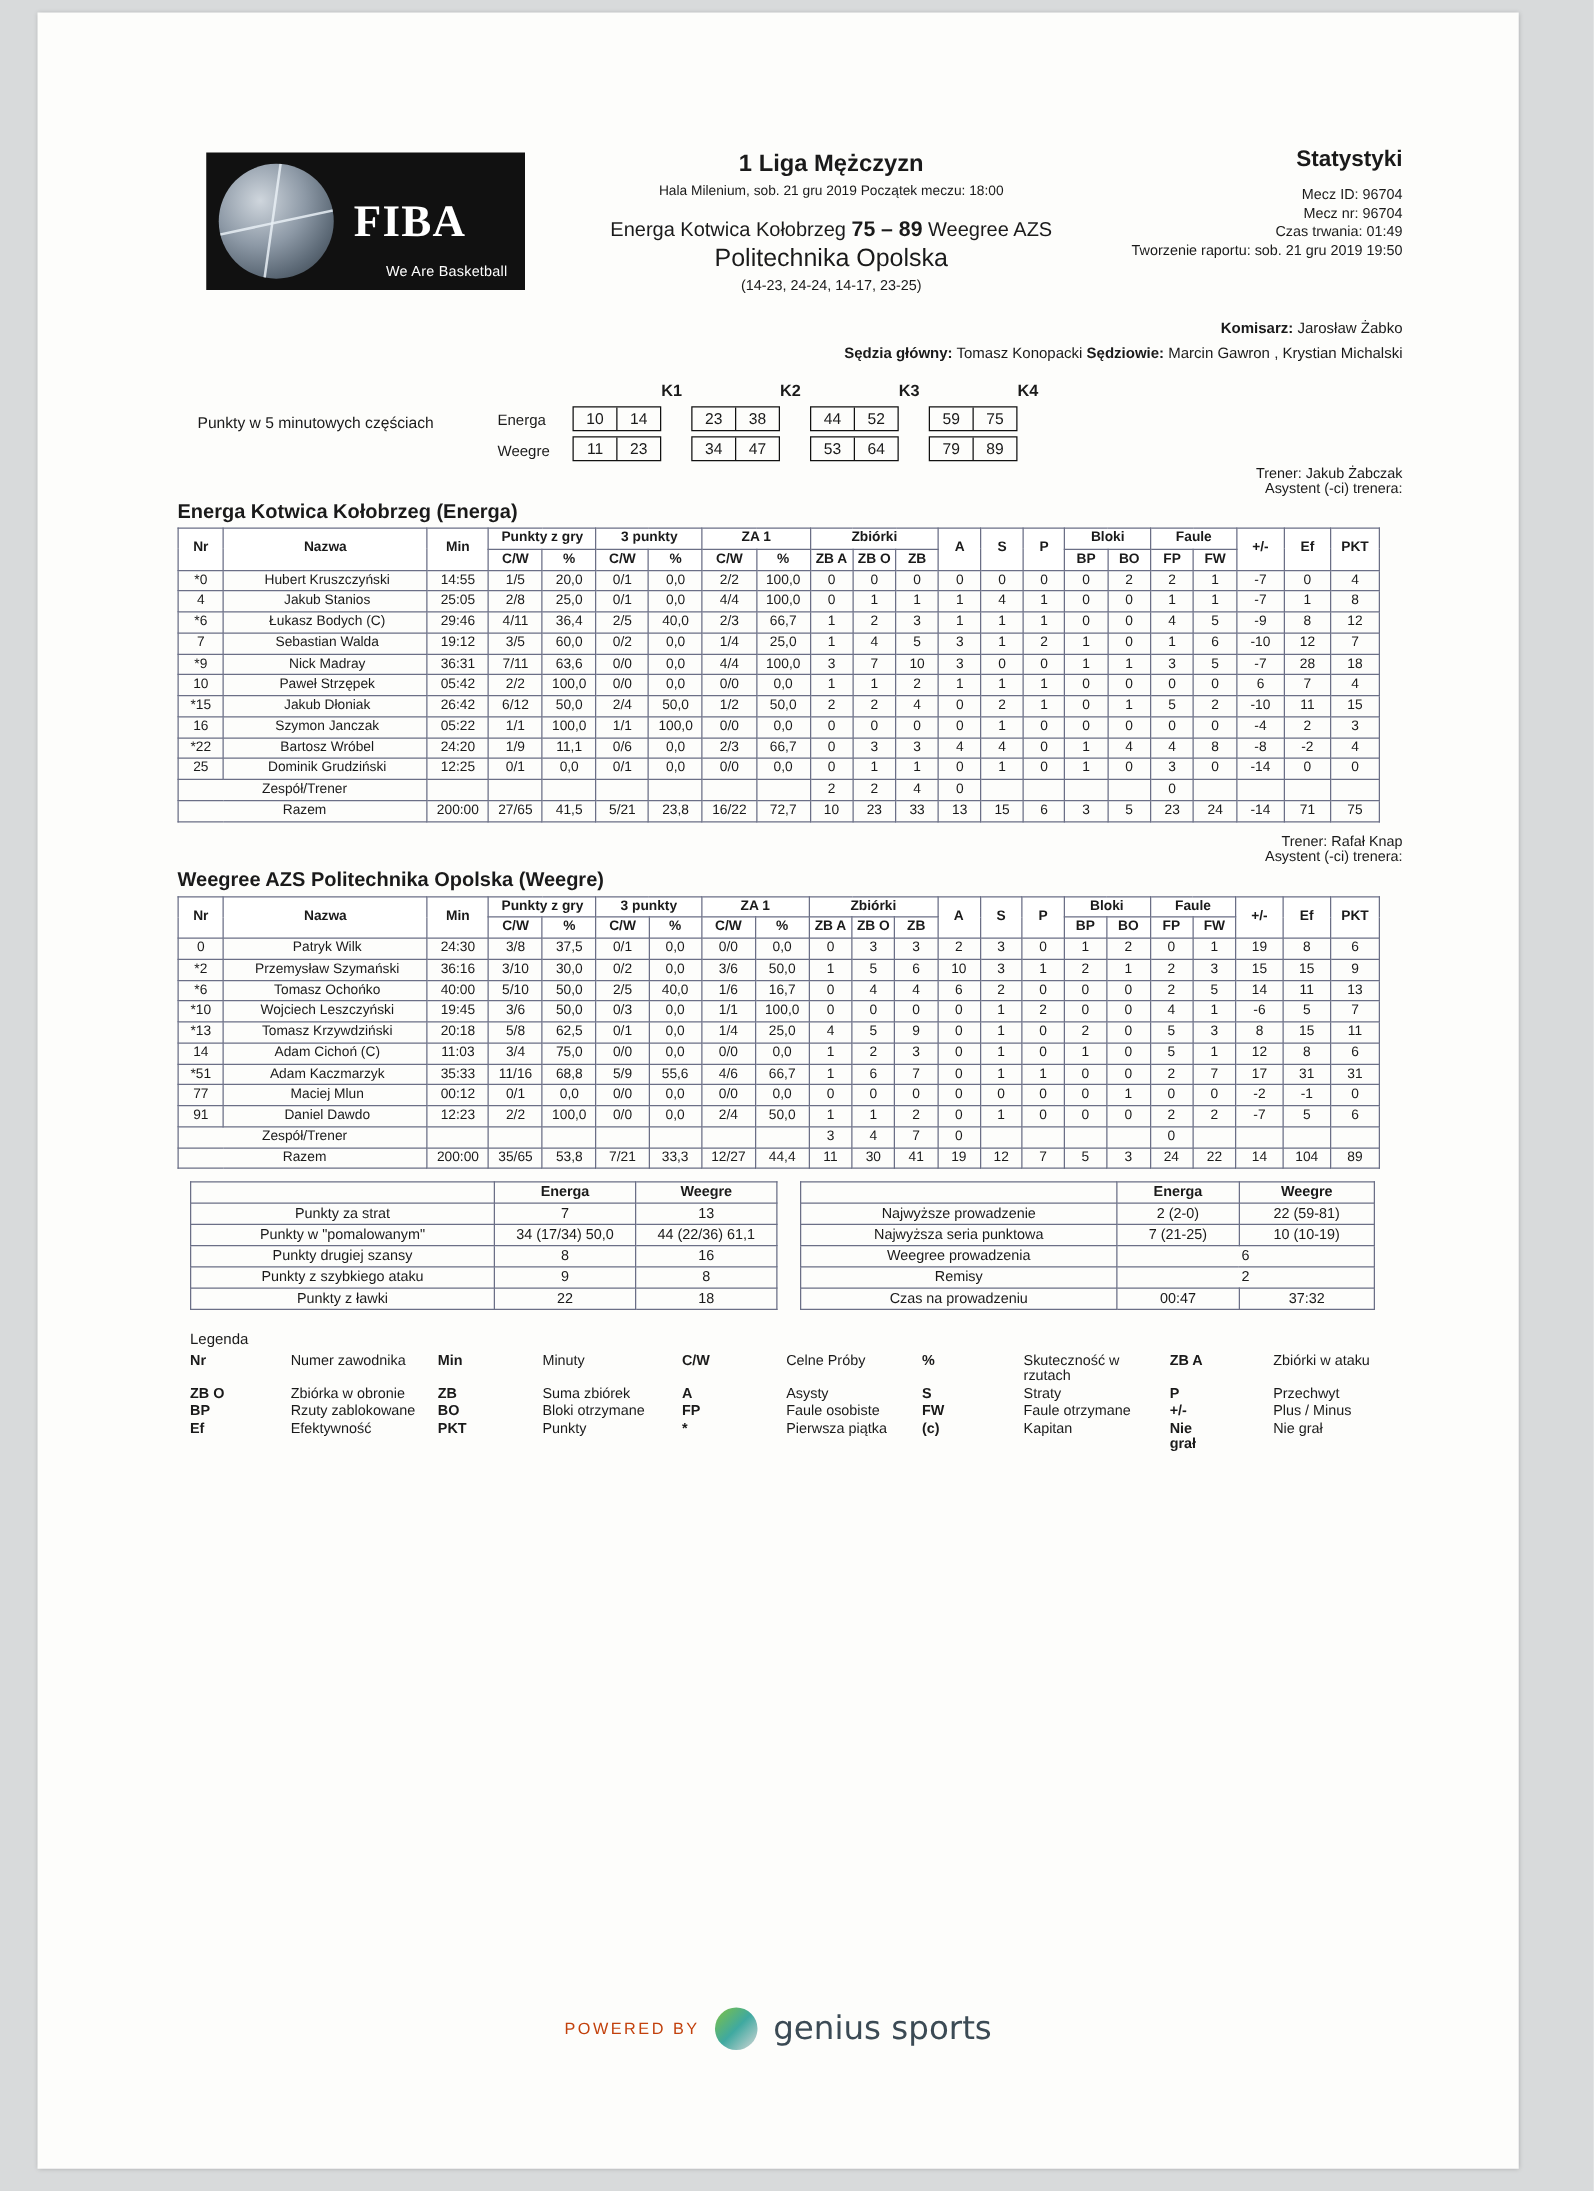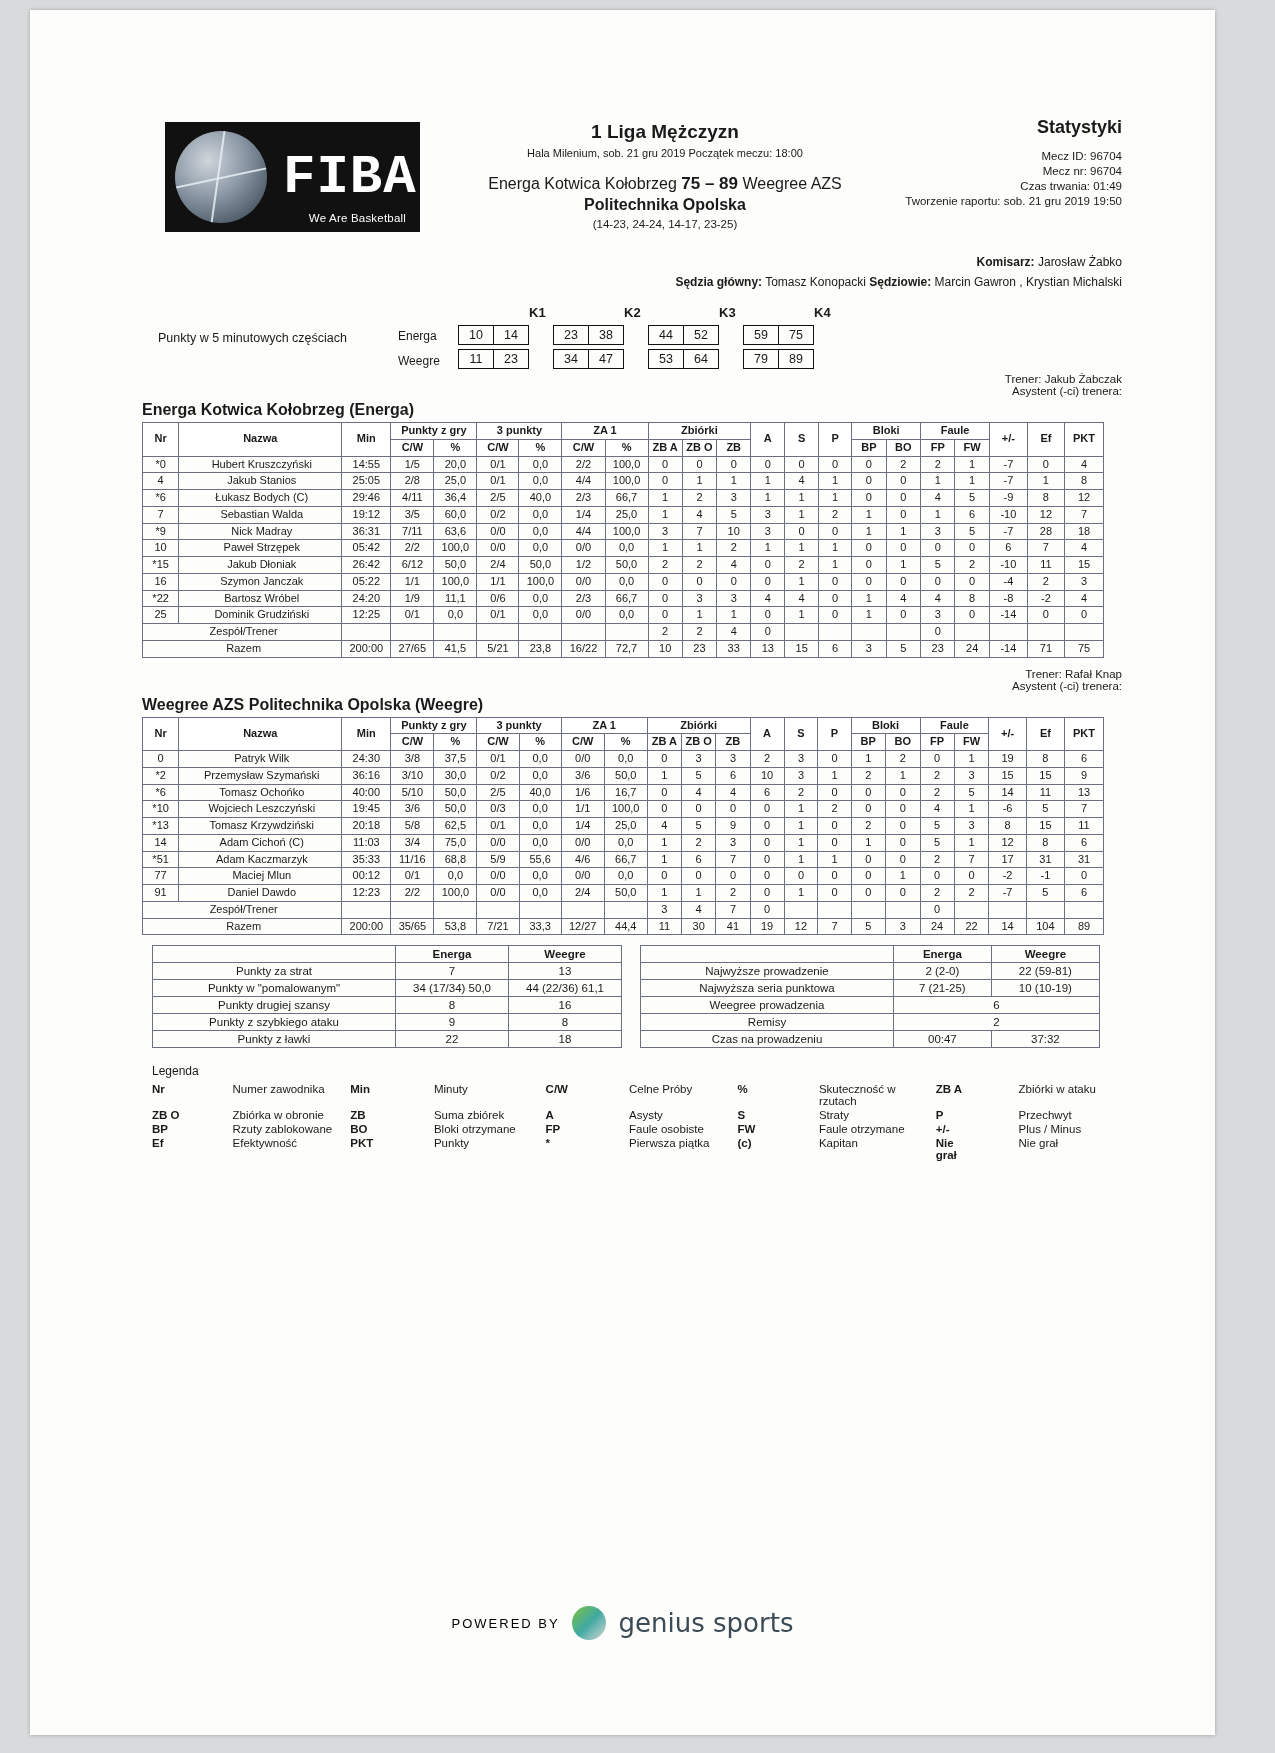--- a/index.html
+++ b/index.html
@@ -36,32 +36,32 @@
   }
   .fiba .ball:before{
     content:"";position:absolute;left:-10%;top:50%;width:120%;height:2px;background:#e8eef4;opacity:.85;
     transform:rotate(-12deg);
   }
   .fiba .ball:after{
     content:"";position:absolute;left:46%;top:-10%;width:2px;height:120%;background:#e8eef4;opacity:.85;
     transform:rotate(8deg);
   }
   .fiba .word{
-    color:#fff;font-size:54px;font-weight:bold;letter-spacing:1px;margin-left:16px;
-    font-family:Liberation Mono, monospace;
+    color:#fff;font-size:36px;font-weight:bold;letter-spacing:1px;margin-left:16px;
+    font-family:Liberation Serif, serif;
   }
   .fiba .tag{
     position:absolute;right:14px;bottom:8px;color:#fff;font-size:11.5px;letter-spacing:.2px;margin-top:36px;
   }
   .title-block{position:absolute;left:300px;top:16px;width:450px;text-align:center;}
   .t1{font-size:19px;font-weight:bold;}
   .t2{font-size:11px;margin-top:4px;}
   .t3{font-size:16px;margin-top:15px;}
   .t3 b{font-size:17px;}
-  .t4{font-size:16px;margin-top:2px;font-weight:bold;}
+  .t4{font-size:20px;margin-top:2px;}
   .t5{font-size:11.5px;margin-top:4px;}
   .right-block{position:absolute;right:8px;top:12px;text-align:right;}
   .rb-title{font-size:18px;font-weight:bold;margin-bottom:12px;}
   .rb-line{font-size:11.5px;margin-top:3px;}
   .officials{position:absolute;right:8px;top:150px;text-align:right;font-size:12px;}
   .officials .o1{margin-bottom:6px;}
   .officials b{font-weight:bold;}
   
   .partials{position:relative;height:72px;margin-top:26px;}
   .partials .lab{position:absolute;left:18px;top:30px;font-size:12.5px;}
@@ -97,21 +97,21 @@
   .mini2 .c1{width:240px;}
   
   .legend{margin-top:16px;margin-left:12px;}
   .legend h4{font-size:12px;margin:0 0 4px 0;font-weight:normal;}
   .legend table{border-collapse:collapse;font-size:11.5px;}
   .legend td{padding:1px 6px 1px 0;vertical-align:top;}
   .legend td.k{font-weight:bold;width:46px;}
   .legend td.v{width:148px;padding-left:42px;}
   
   .footer{position:absolute;left:0;right:0;bottom:95px;text-align:center;}
-  .footer .pw{font-size:13px;letter-spacing:2px;color:#000000;vertical-align:middle;}
+  .footer .pw{font-size:13px;letter-spacing:2px;color:#c2410c;vertical-align:middle;}
   .gslogo{display:inline-block;width:34px;height:34px;border-radius:50%;vertical-align:middle;margin:0 8px;
     background:linear-gradient(135deg,#7fc242 0%, #3fa9a0 50%, #d7d7d7 100%);}
   .gstext{font-size:26px;color:#3b4a54;vertical-align:middle;font-family:"DejaVu Sans", sans-serif;}
 </style>
 </head>
 <body>
 
 <div class="page">
   <div class="sheet">
 

